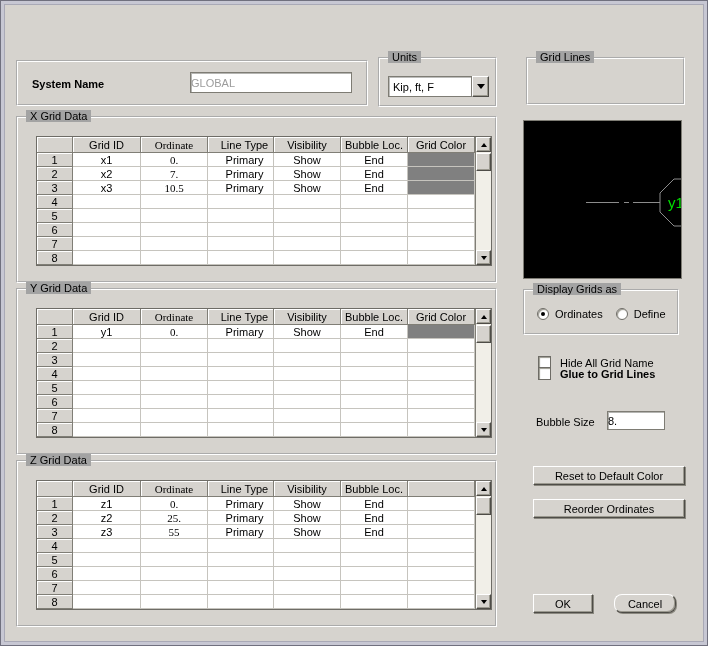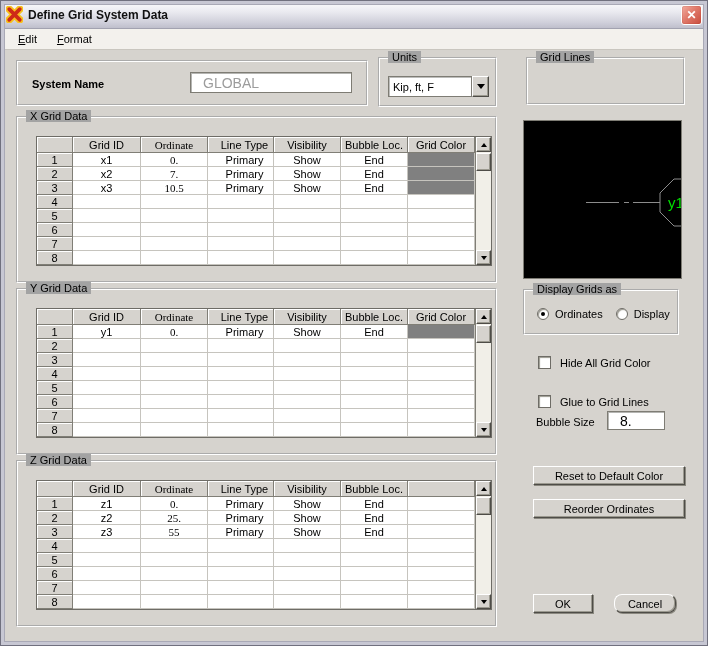--- a/index.html
+++ b/index.html
@@ -25,21 +25,21 @@
     border-bottom:1px solid #C9C6BF; display:flex; align-items:center; padding-left:10px; z-index:54; }
   .menu-item { display:inline-block; padding:2px 7px; margin-right:6px; }
   .menu-item::first-letter { text-decoration: underline; }
 
   
   .group { position:absolute; border:2px groove #FFFFFF; }
   .group-label { position:absolute; top:-8px; left:8px; background:#a3a3a3; padding:0 4px; white-space:nowrap; }
 
   
   .sunk { background:#fff; border:1px solid #7E7C74; box-shadow: inset 1px 1px 0 rgba(90,90,85,.45); }
-  .textbox { position:absolute; font-family:"Liberation Sans",sans-serif; font-size:14px; padding:0 12px; color:#000; }
+  .textbox { position:absolute; font-family:"Liberation Sans",sans-serif; font-size:11px; padding:0 0; color:#000; }
   .textbox.disabled { color:#9C9C9C; }
 
   
   .btn3d { position:absolute; background:#D6D3CE; border:1px solid; border-color:#FFFFFF #4E4C47 #4E4C47 #FFFFFF;
     box-shadow: inset -1px -1px 0 #9B998F, 1px 1px 0 #8A887F;
     display:flex; align-items:center; justify-content:center; font-size:11px; cursor:default; }
 
   
   .combo { position:absolute; display:flex; }
   .combo-field { flex:1 1 auto; background:#fff; border:1px solid #7E7C74; box-shadow: inset 1px 1px 0 rgba(90,90,85,.4);
@@ -86,35 +86,21 @@
 
   .abs { position:absolute; }
   .bold { font-weight:bold; }
 </style>
 </head>
 <body>
 
 <div class="window">
   <div class="frame"></div>
 
-  <div class="titlebar">
-    <svg class="app-icon" viewBox="0 0 16 16">
-      <path d="M3 3 L13 13 M13 3 L3 13" stroke="#F7C11E" stroke-width="7" stroke-linecap="round"></path>
-      <path d="M3 3 L13 13 M13 3 L3 13" stroke="#CE2A17" stroke-width="3.5" stroke-linecap="round"></path>
-    </svg>
-    <span class="title-text">Define Grid System Data</span>
-    <div class="close-btn">
-      <span>✕</span>
-    </div>
-  </div>
-
-  <div class="menubar">
-    <span class="menu-item">Edit</span>
-    <span class="menu-item">Format</span>
-  </div>
+
 
   <div class="group" style="left:16px; top:60px; width:352px; height:46px;">
     <span class="abs bold" style="left:14px; top:16px;">System Name</span>
   </div>
   <input class="textbox sunk disabled" style="left: 190px; top: 72px; width: 162px; height: 21px;" readonly="" value="GLOBAL">
 
   <div class="group" style="left:378px; top:57px; width:119px; height:50px;">
     <span class="group-label">Units</span>
   </div>
   <div class="combo" style="left:388px; top:76px; width:101px; height:21px;">
@@ -434,29 +420,29 @@
       <text x="144" y="87" font-size="15" font-family="Liberation Sans, sans-serif" fill="#00DD00">y1</text>
     </svg>
   </div>
 
   <div class="group" style="left:523px; top:289px; width:156px; height:46px;">
     <span class="group-label">Display Grids as</span>
     <div class="opt-row" style="position:absolute; left:12px; top:17px;">
       <span class="radio sel"></span>
       <span class="opt-label" style="margin-left:6px;">Ordinates</span>
       <span class="radio" style="margin-left:13px;"></span>
-      <span class="opt-label" style="margin-left:6px;">Display</span>
+      <span class="opt-label" style="margin-left:6px;">Define</span>
     </div>
   </div>
 
   <div class="opt-row abs" style="left:538px; top:356px;">
     <span class="checkbox"></span>
-    <span class="opt-label">Hide All Grid Color</span>
-  </div>
-  <div class="opt-row abs" style="left:538px; top:395px;">
+    <span class="opt-label">Hide All Grid Name</span>
+  </div>
+  <div class="opt-row abs" style="left:538px; top:367px;font-weight:bold;">
     <span class="checkbox"></span>
     <span class="opt-label">Glue to Grid Lines</span>
   </div>
 
   <span class="abs" style="left:536px; top:416px;">Bubble Size</span>
   <input class="textbox sunk" style="left: 607px; top: 411px; width: 58px; height: 19px;" value="8.">
 
   <div class="btn3d" style="left:533px; top:466px; width:152px; height:19px;">Reset to Default Color</div>
   <div class="btn3d" style="left:533px; top:499px; width:152px; height:19px;">Reorder Ordinates</div>
   <div class="btn3d" style="left:533px; top:594px; width:60px; height:19px;">OK</div>

